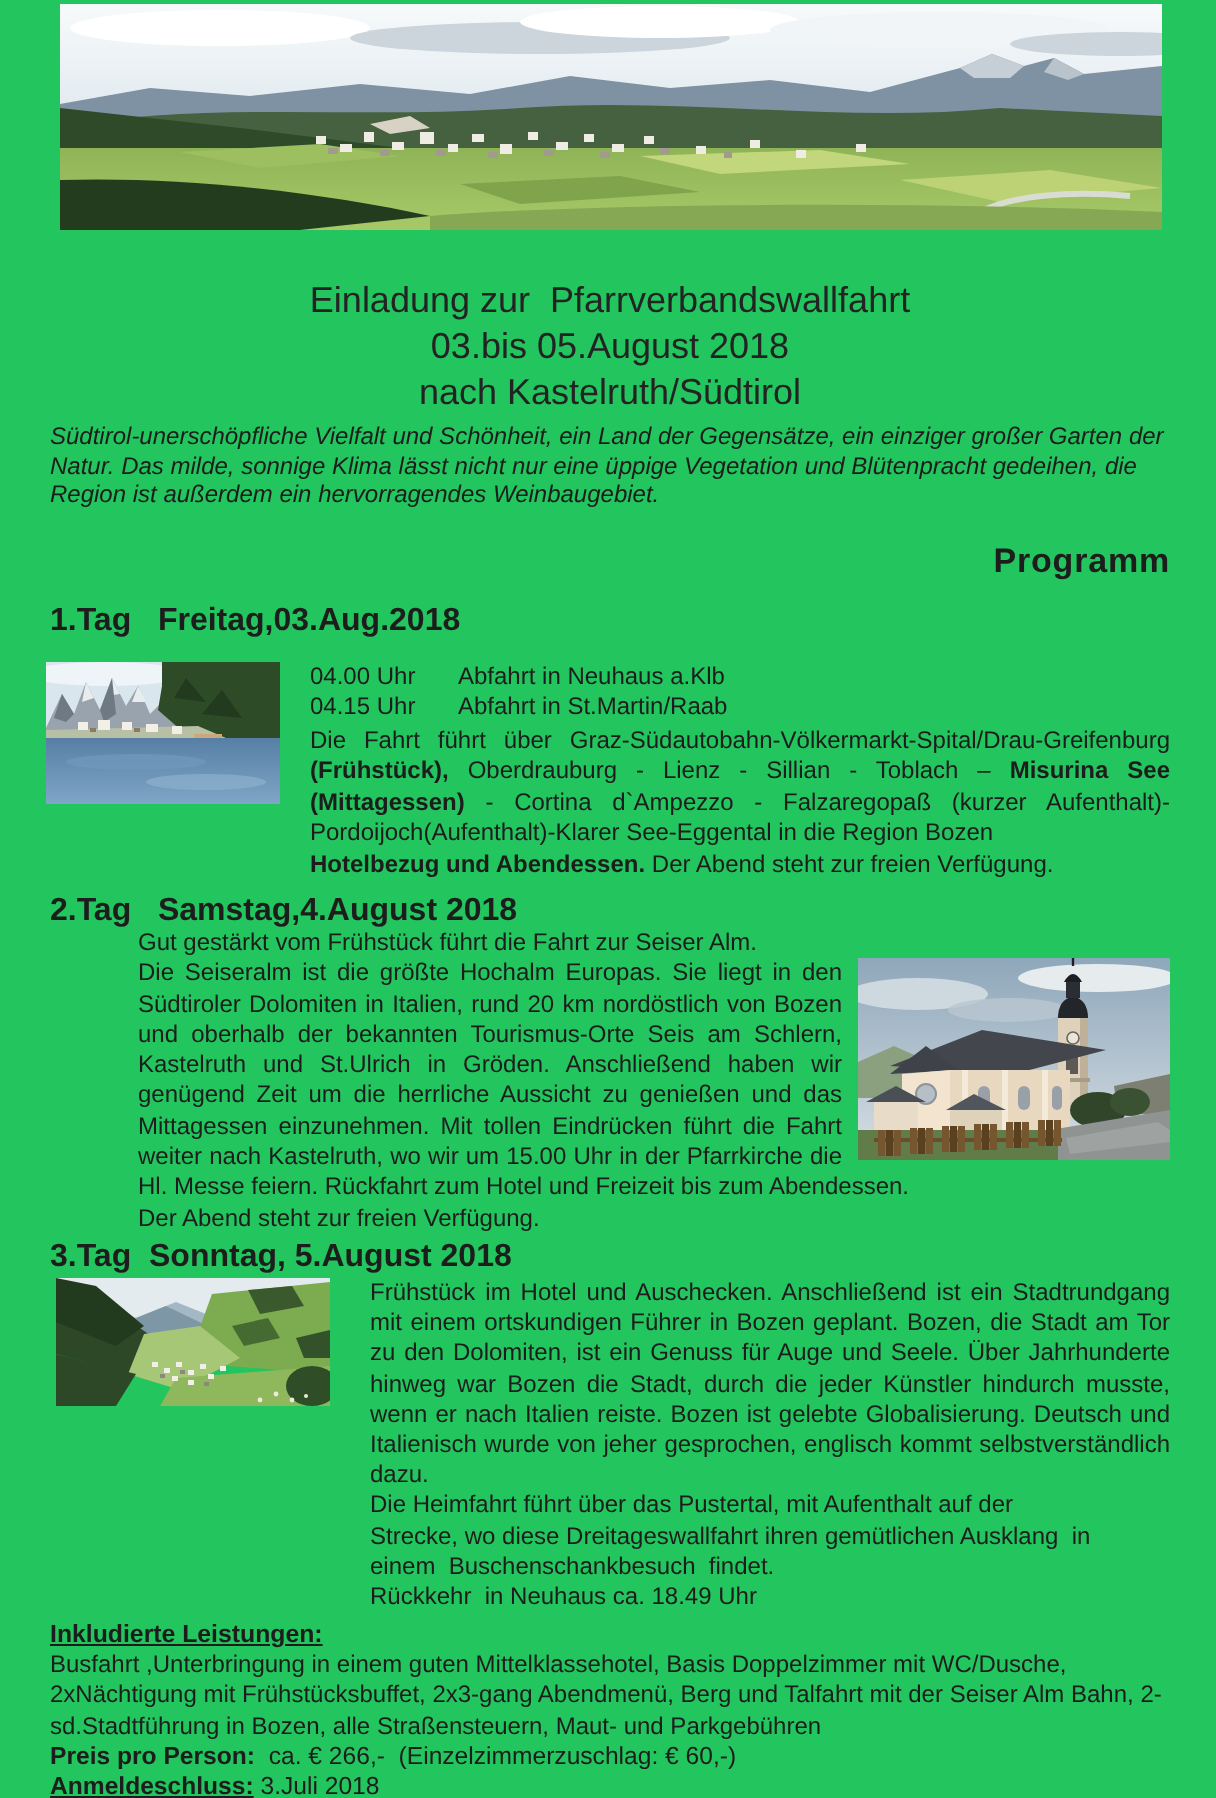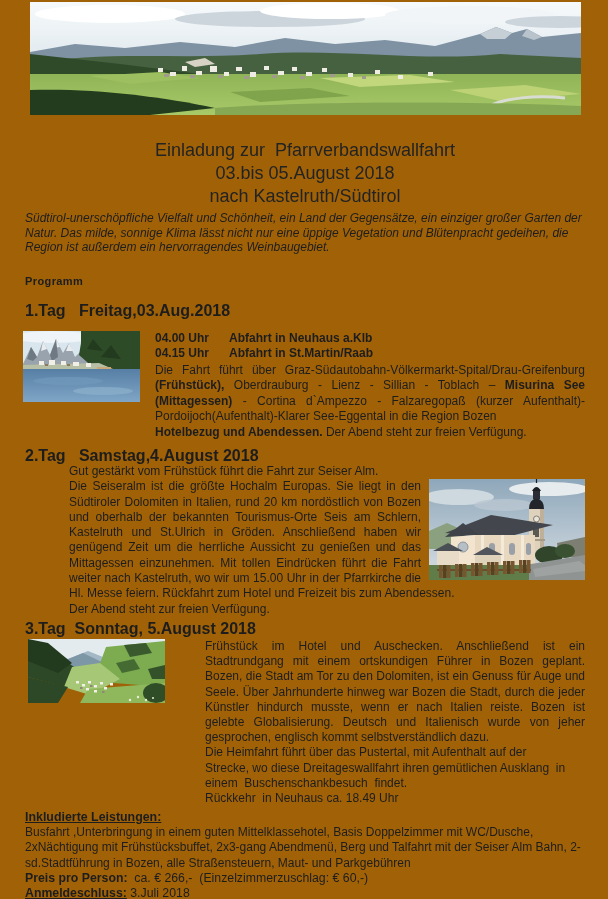--- a/index.html
+++ b/index.html
@@ -1,43 +1,43 @@
 <!DOCTYPE html>
 <html><head>
 <meta charset="utf-8">
 <style>
   html,body{margin:0;padding:0;background:#ffffff;}
   .page{
     width:608px;height:899px;box-sizing:border-box;
-    padding:0 23px 0 25px;overflow:hidden;background:#a16207;
+    padding:0 23px 0 25px;overflow:hidden;background:#22c55e;
     font-family:"Liberation Sans","DejaVu Sans",sans-serif;color:#1d1d1d;
   }
   .photo{overflow:hidden;flex:none;}
   .photo svg{display:block;width:100%;height:100%;}
   .panorama{width:551px;height:113px;margin:2px 0 0 5px;}
   .title{margin-top:24px;text-align:center;font-size:18px;line-height:23px;color:#232323;}
   .title div{white-space:pre-wrap;}
   .intro{margin:3px 0 16px;font-size:12px;line-height:14.5px;font-style:italic;}
-  .programm{margin:2px 0 0;text-align:left;font-weight:bold;font-size:11px;line-height:20px;letter-spacing:.4px;}
+  .programm{margin:2px 0 0;text-align:right;font-weight:bold;font-size:17px;line-height:20px;letter-spacing:.4px;}
   .day-head{font-weight:bold;font-size:16px;line-height:16px;white-space:pre-wrap;}
   .mt12{margin-top:12px;} .mt8{margin-top:8px;} .mt4{margin-top:4px;}
   .day1-row{display:flex;margin-top:12px;}
   .lake{width:117px;height:71px;margin-left:-2px;}
   .day1-text{margin-left:15px;width:430px;font-size:12px;line-height:15.5px;}
-  .time-row{font-weight:bold;}
+  .time-row{font-weight:normal;}
   .time-row .t{display:inline-block;width:74px;}
   .route{margin:1px 0 0;text-align:justify;}
   .evening{margin:0;}
   .b{font-weight:bold;}
   .u{text-decoration:underline;margin-top:29px;}
   .day2-text{font-size:12px;line-height:15.3px;margin-left:44px;}
   .day2-text p{margin:0;}
   .church{float:right;width:156px;height:101px;margin:15px 0 4px 8px;}
   .para-just{text-align:justify;}
-  .day3-row{display:flex;margin-top:2px;clear:both;gap:20px;}
+  .day3-row{display:flex;margin-top:2px;clear:both;}
   .valleypic{width:137px;height:64px;margin-left:3px;}
   .day3-text{margin-left:20px;width:400px;font-size:12px;line-height:15.2px;}
   .day3-text .line{white-space:pre-wrap;}
   .included-head{margin-top:3px;font-size:12.4px;line-height:16px;}
   .included-body{margin:0;font-size:12px;line-height:15.2px;}
   .price-line,.deadline-line{font-size:12.3px;line-height:15.2px;white-space:pre-wrap;}
   .closing{margin:0;font-size:12.3px;line-height:15.2px;text-align:justify;}
 </style>
 </head>
 <body>

